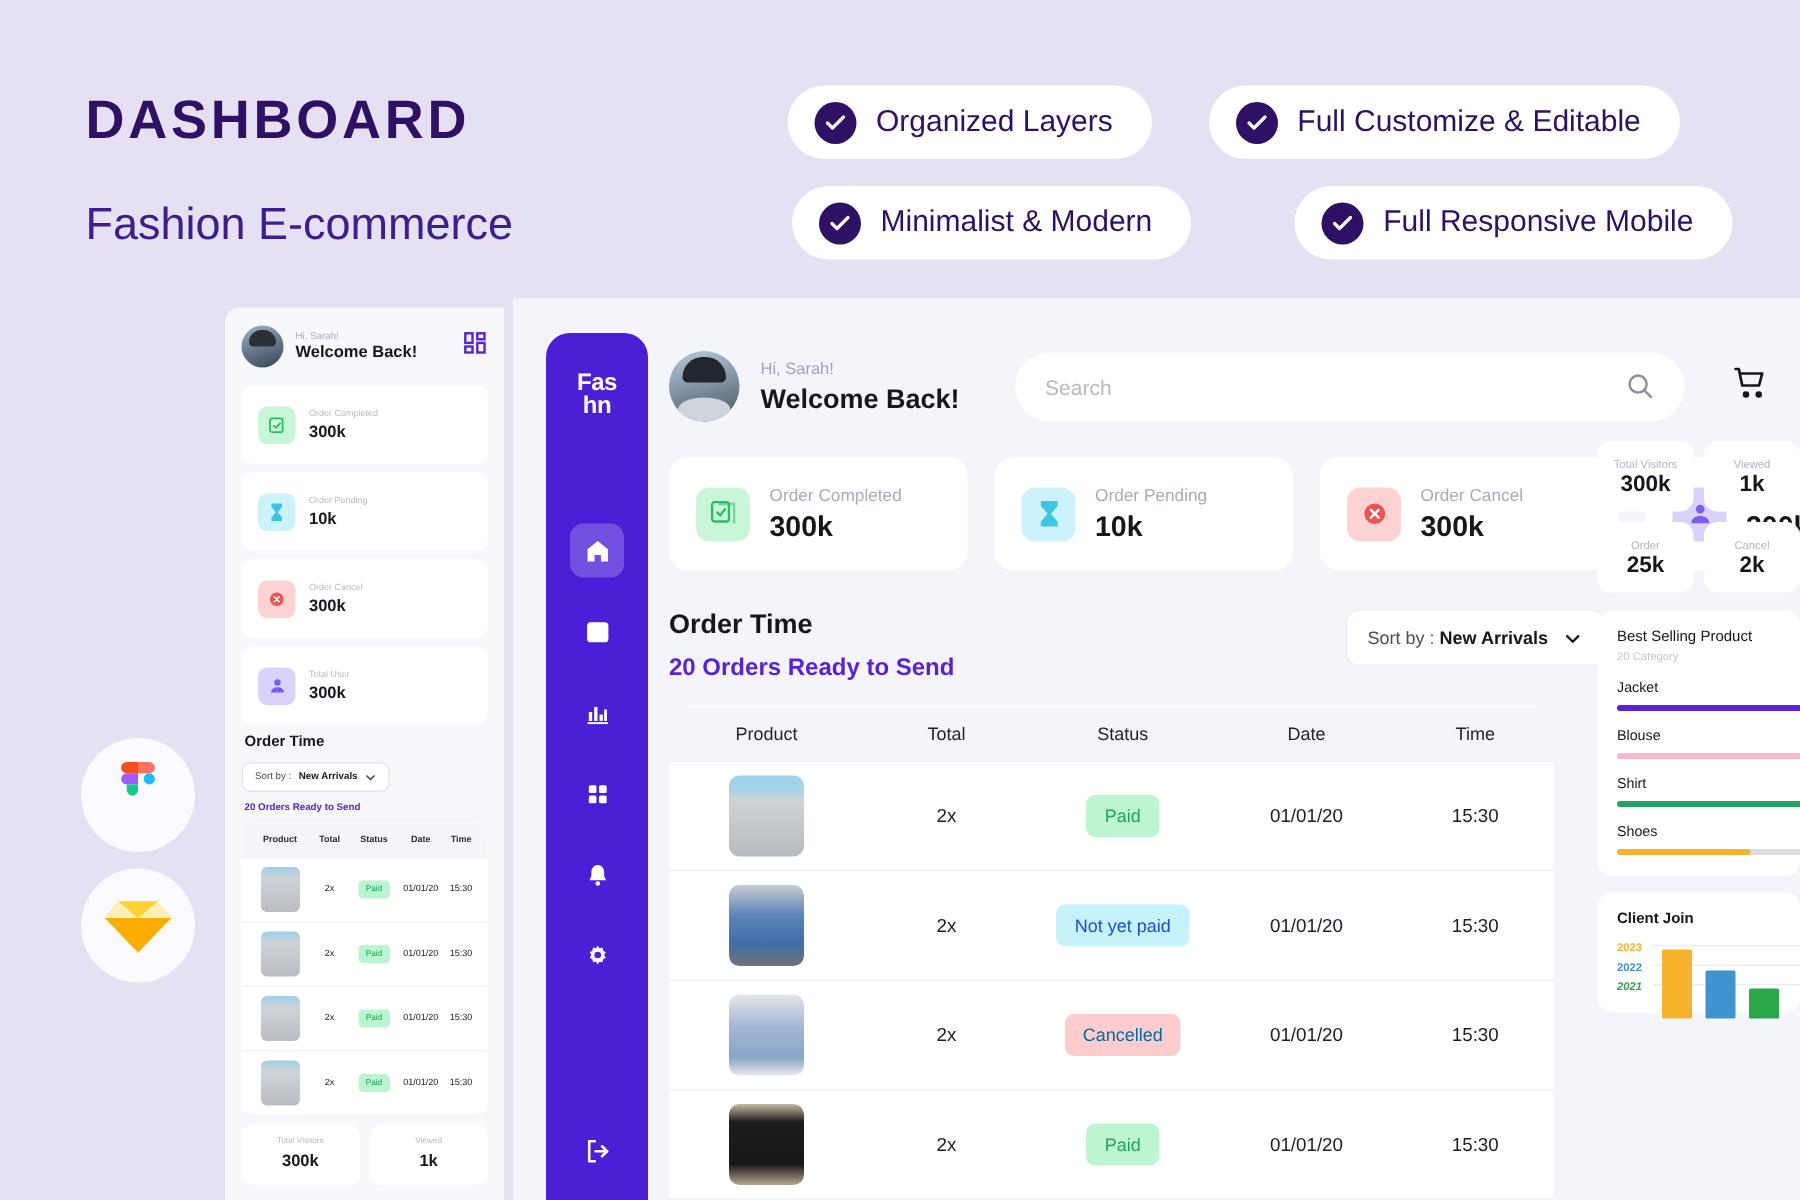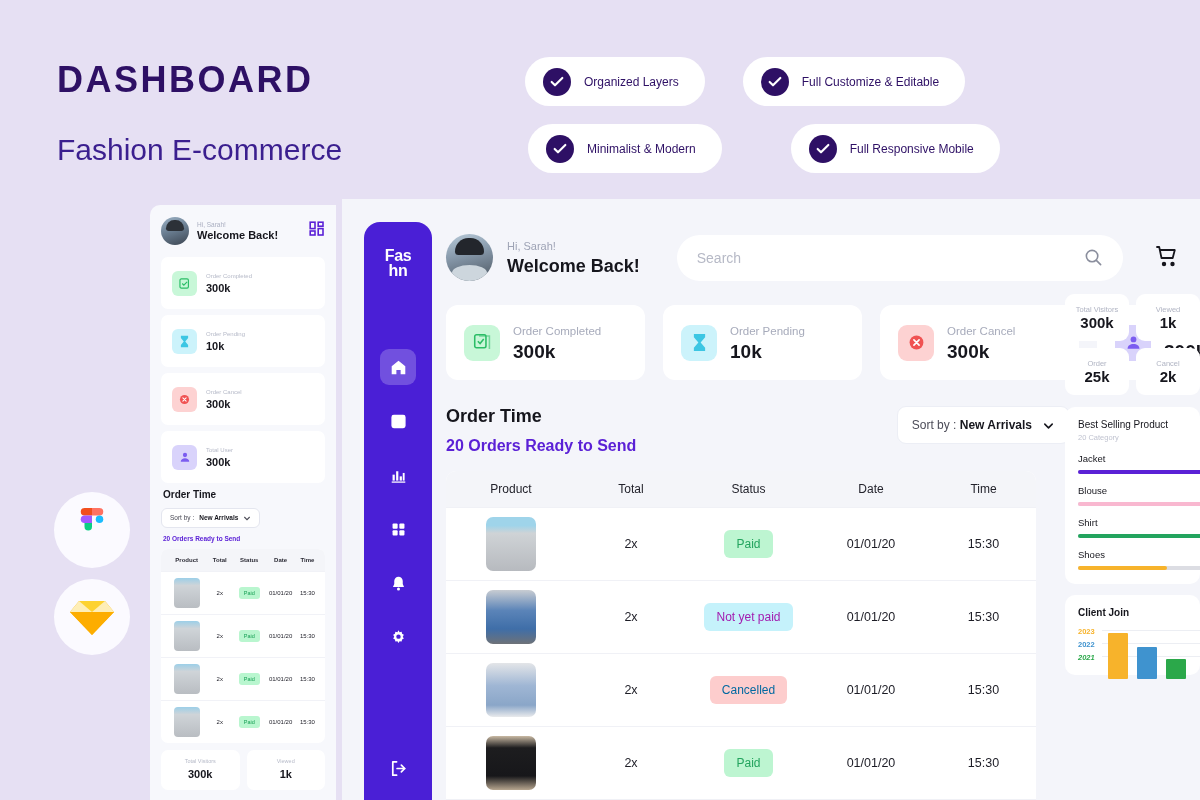--- a/index.html
+++ b/index.html
@@ -27,21 +27,21 @@
     display: flex; align-items: center; gap: 13px;
     background: #ffffff; border-radius: 28px;
     padding: 12px 26px 12px 18px; height: 49px;
   }
   .badge .check {
     width: 28px; height: 28px; border-radius: 50%;
     background: #2e1065; flex: 0 0 28px;
     display: flex; align-items: center; justify-content: center;
   }
   .badge .check svg { width: 16px; height: 16px; }
-  .badge span.txt { font-size: 12px; color: #2e1065; white-space: nowrap; }
+  .badge span.txt { font-size: 20px; color: #2e1065; white-space: nowrap; }
 
   
   .tool-logos { position: absolute; left: 54px; top: 492px; }
   .tool-circle {
     width: 76px; height: 76px; border-radius: 50%;
     background: #fbfaff; margin-bottom: 11px;
     display: flex; align-items: center; justify-content: center;
   }
 
   
@@ -569,21 +569,21 @@
           <div class="c-tot">2x</div>
           <div class="c-stat"><span class="pill" style="background:#bdf5d1;color:#23a45e;">Paid</span></div>
           <div class="c-date">01/01/20</div>
           <div class="c-time">15:30</div>
         </div>
         <div class="trow">
           <div class="c-prod">
               <div class="thumb" style="background:linear-gradient(180deg,#c8ccd2 0%,#5b84b8 38%,#3f6ea8 72%,#6e7278 100%);"></div>
             </div>
           <div class="c-tot">2x</div>
-          <div class="c-stat"><span class="pill" style="background:#c5f2fb;color:#a21caf;">Not yet paid</span></div>
+          <div class="c-stat"><span class="pill" style="background:#c5f2fb;color:#1d4ed8;">Not yet paid</span></div>
           <div class="c-date">01/01/20</div>
           <div class="c-time">15:30</div>
         </div>
         <div class="trow">
           <div class="c-prod">
               <div class="thumb" style="background:linear-gradient(180deg,#e3e5e8 0%,#9fb6d4 42%,#8aa6c8 78%,#e9eaec 100%);"></div>
             </div>
           <div class="c-tot">2x</div>
           <div class="c-stat"><span class="pill" style="background:#fdcdcd;color:#0369a1;">Cancelled</span></div>
           <div class="c-date">01/01/20</div>

